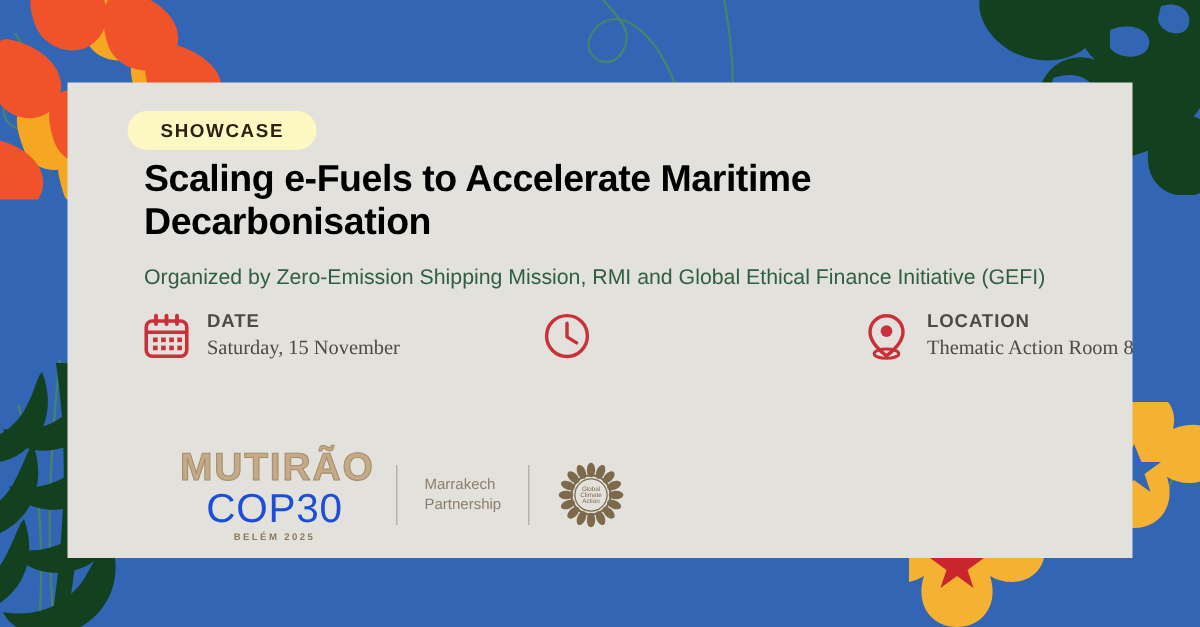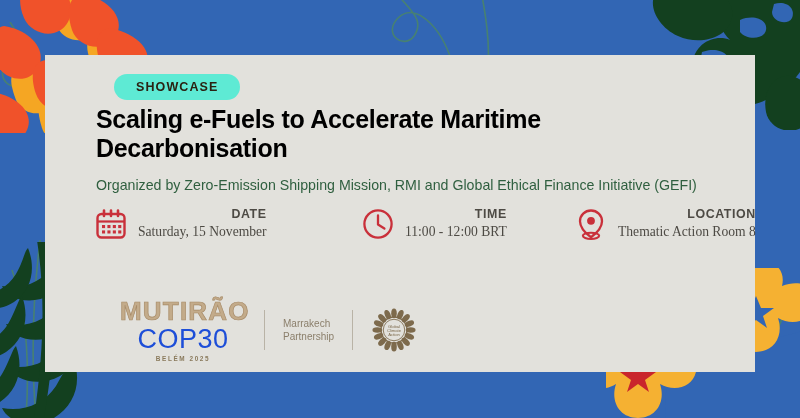--- a/index.html
+++ b/index.html
@@ -14,40 +14,40 @@
   .vine{position:absolute;stroke:#4f8a5b;fill:none;stroke-width:1.6;opacity:.75;}
   .deco{position:absolute;pointer-events:none;}
 
   
   .card{
     position:absolute;left:45px;top:55px;width:710px;height:317px;
     background:#e2e1dc;
   }
 
   .badge{
-    position:absolute;left:69px;top:19px;
-    background:#5eead4;color:#2b2212;
+    position:absolute;left:40px;top:19px;
+    background:#fef9c3;color:#2b2212;
     font-size:12.5px;font-weight:bold;letter-spacing:1.1px;
     padding:6px 22px;border-radius:20px;display:inline-block;
   }
 
   .title{
     position:absolute;left:51px;top:50px;width:620px;
     color:#000000;font-size:25px;font-weight:bold;line-height:1.16;
     letter-spacing:-.3px;
   }
 
   .organizer{
     position:absolute;left:51px;top:121px;width:660px;
     color:#2f5f3f;font-size:14.2px;line-height:1.3;
   }
 
   
   .inforow{position:absolute;left:49px;top:152px;width:660px;height:50px;}
-  .infoitem{position:absolute;display:flex;align-items:center;gap:10px;text-align:right;}
+  .infoitem{position:absolute;display:flex;align-items:center;gap:10px;}
   .infoitem.date{left:0;top:0;}
   .infoitem.time{left:267px;top:0;}
   .infoitem.loc{left:480px;top:0;}
   .ico{width:34px;height:34px;flex:0 0 34px;display:block;}
   .ilabel{color:#4d4a44;font-size:12.4px;font-weight:bold;letter-spacing:.6px;line-height:1.25;}
   .ivalue{color:#4d4a44;font-size:13.6px;line-height:1.3;white-space:nowrap;font-family:Liberation Serif, serif;}
 
   
   .logos{position:absolute;left:75px;top:243px;display:flex;align-items:center;gap:18px;}
   .cop{position:relative;width:126px;text-align:center;}
@@ -183,24 +183,20 @@
           <div class="ilabel">DATE</div>
           <div class="ivalue">Saturday, 15 November</div>
         </div>
       </div>
 
       <div class="infoitem time">
         <svg class="ico" viewBox="0 0 34 34">
           <circle cx="17" cy="17" r="13.6" fill="none" stroke="#c9303a" stroke-width="2.3"></circle>
           <path d="M17 8.5 V17.6 L23.4 21.6" fill="none" stroke="#c9303a" stroke-width="2.3" stroke-linecap="round" stroke-linejoin="round"></path>
         </svg>
-        <div>
-          <div class="ilabel">TIME</div>
-          <div class="ivalue">11:00 - 12:00 BRT</div>
-        </div>
       </div>
 
       <div class="infoitem loc">
         <svg class="ico" viewBox="0 0 34 34">
           <path d="M17 3.5 C23.1 3.5 28 8.3 28 14.3 C28 21.2 20.4 27.8 17 30.3
                    C13.6 27.8 6 21.2 6 14.3 C6 8.3 10.9 3.5 17 3.5Z" fill="none" stroke="#c9303a" stroke-width="2.3"></path>
           <circle cx="17" cy="13.8" r="3.9" fill="#c9303a"></circle>
           <ellipse cx="17" cy="28.8" rx="8.2" ry="3.1" fill="none" stroke="#c9303a" stroke-width="2"></ellipse>
         </svg>
         <div>

